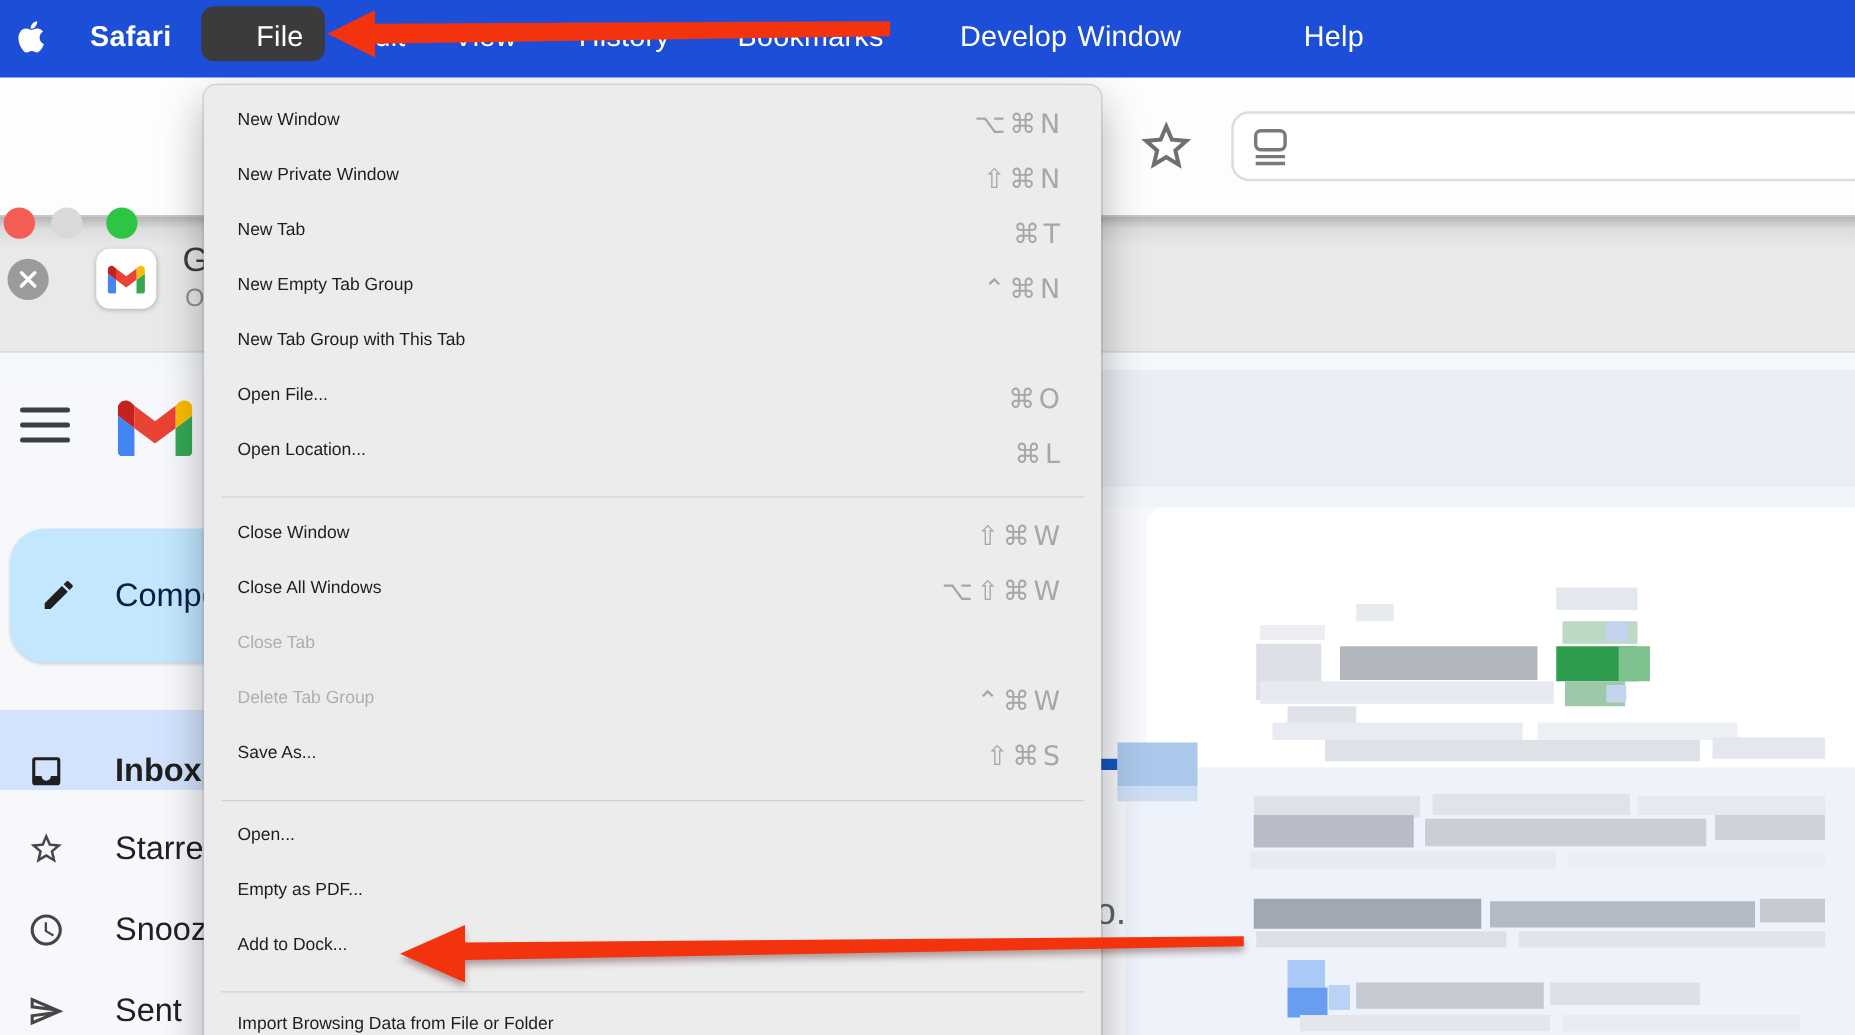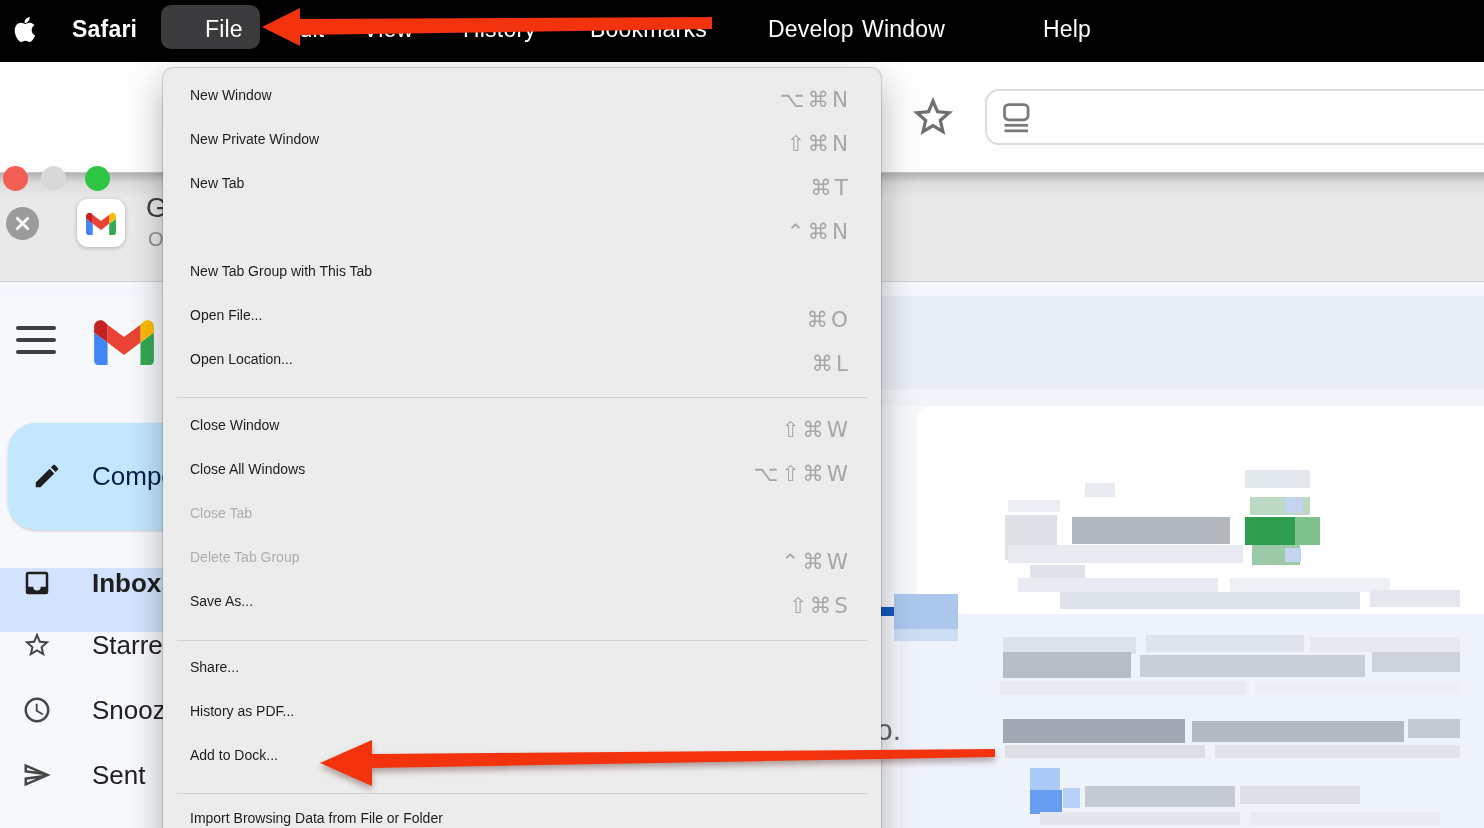--- a/index.html
+++ b/index.html
@@ -1,21 +1,21 @@
 <!DOCTYPE html>
 <html><head>
 <meta charset="utf-8">
 <style>
   html,body{margin:0;padding:0}
   body{width:1484px;height:828px;position:relative;overflow:hidden;background:#fff;
        font-family:"Liberation Sans","DejaVu Sans",sans-serif;-webkit-font-smoothing:antialiased}
   .abs{position:absolute}
 
   
-  .menubar{left:0;top:0;width:1484px;height:62px;background:#000000;z-index:60}
+  .menubar{left:0;top:0;width:1484px;height:62px;background:#1d4ed8;z-index:60}
   .mb-item{position:absolute;top:16px;font-size:23px;font-weight:500;color:#fff;letter-spacing:.2px}
   .mb-app{font-weight:700}
   .file-hl{position:absolute;left:161px;top:5px;width:99px;height:44px;border-radius:10px;background:#3b3b3d}
 
   
   .toolbar{left:0;top:62px;width:1484px;height:110px;background:#fdfdfd;border-bottom:1px solid #c8c8c8;z-index:40}
   .tl{position:absolute;top:104px;width:25px;height:25px;border-radius:50%}
   .urlbar{position:absolute;left:985px;top:27px;width:530px;height:56px;background:#fff;
           border:2px solid #dcdcdc;border-radius:14px;box-sizing:border-box;display:flex;align-items:center;color:#333;font-size:20px}
 
@@ -36,21 +36,21 @@
   .band-blue2{left:380px;top:390px;width:1104px;height:16px;background:#f1f5fa;z-index:2}
   .card-white{left:917px;top:406px;width:567px;height:208px;background:#fff;border-top-left-radius:14px;z-index:2}
   .card-blue{left:900px;top:614px;width:584px;height:214px;background:#eef2fa;border-top-left-radius:14px;z-index:2}
 
   .hamburger{left:16px;top:326px;width:40px;height:32px;z-index:3}
   .hamburger div{height:4px;border-radius:2px;background:#3c4043;margin-bottom:8px}
   .gmail-logo{left:94px;top:319px;z-index:3}
   .compose{left:8px;top:423px;width:230px;height:107px;border-radius:28px;background:#c2e7ff;z-index:3;
            box-shadow:0 1px 3px rgba(0,0,0,.18);display:flex;align-items:center}
   .compose-label{margin-left:84px;font-size:26px;font-weight:500;color:#041e49}
-  .nav-row{left:0;width:270px;height:64px;z-index:3;display:flex;align-items:flex-start}
+  .nav-row{left:0;width:270px;height:64px;z-index:3;display:flex;align-items:flex-end}
   .nav-row.selected{background:#d3e3fd}
   .nav-icon{margin-left:22px;width:30px;height:30px;flex:0 0 30px}
   .nav-label{margin-left:40px;font-size:26px;color:#202124}
   .nav-label.bold{font-weight:700;color:#1f1f1f}
 
   .mosaic{z-index:3;position:absolute}
   .bg-frag{z-index:3;position:absolute;font-size:30px;color:#5f6368}
 
   
   .menu{left:163px;top:68px;width:718px;height:790px;background:#ececec;border-radius:10px;z-index:50;
@@ -233,20 +233,21 @@
   </div>
   <div class="menu-item" style="top:63px">
     <span class="lbl">New Private Window</span>
     <span class="sc">⇧⌘N</span>
   </div>
   <div class="menu-item" style="top:107px">
     <span class="lbl">New Tab</span>
     <span class="sc">⌘T</span>
   </div>
   <div class="menu-item" style="top:151px">
+    <span class="lbl">New Empty Tab Group</span>
     <span class="sc">⌃⌘N</span>
   </div>
   <div class="menu-item" style="top:195px">
     <span class="lbl">New Tab Group with This Tab</span>
     <span class="sc"></span>
   </div>
   <div class="menu-item" style="top:239px">
     <span class="lbl">Open File...</span>
     <span class="sc">⌘O</span>
   </div>
@@ -270,25 +271,25 @@
   <div class="menu-item disabled" style="top:481px">
     <span class="lbl">Delete Tab Group</span>
     <span class="sc">⌃⌘W</span>
   </div>
   <div class="menu-item" style="top:525px">
     <span class="lbl">Save As...</span>
     <span class="sc">⇧⌘S</span>
   </div>
   <div class="menu-sep" style="top:572px"></div>
   <div class="menu-item" style="top:591px">
-    <span class="lbl">Share...</span>
+    <span class="lbl">Open...</span>
     <span class="sc"></span>
   </div>
   <div class="menu-item" style="top:635px">
-    <span class="lbl">History as PDF...</span>
+    <span class="lbl">Empty as PDF...</span>
     <span class="sc"></span>
   </div>
   <div class="menu-item" style="top:679px">
     <span class="lbl">Add to Dock...</span>
     <span class="sc"></span>
   </div>
   <div class="menu-sep" style="top:725px"></div>
   <div class="menu-item" style="top:742px">
     <span class="lbl">Import Browsing Data from File or Folder</span>
     <span class="sc"></span>

